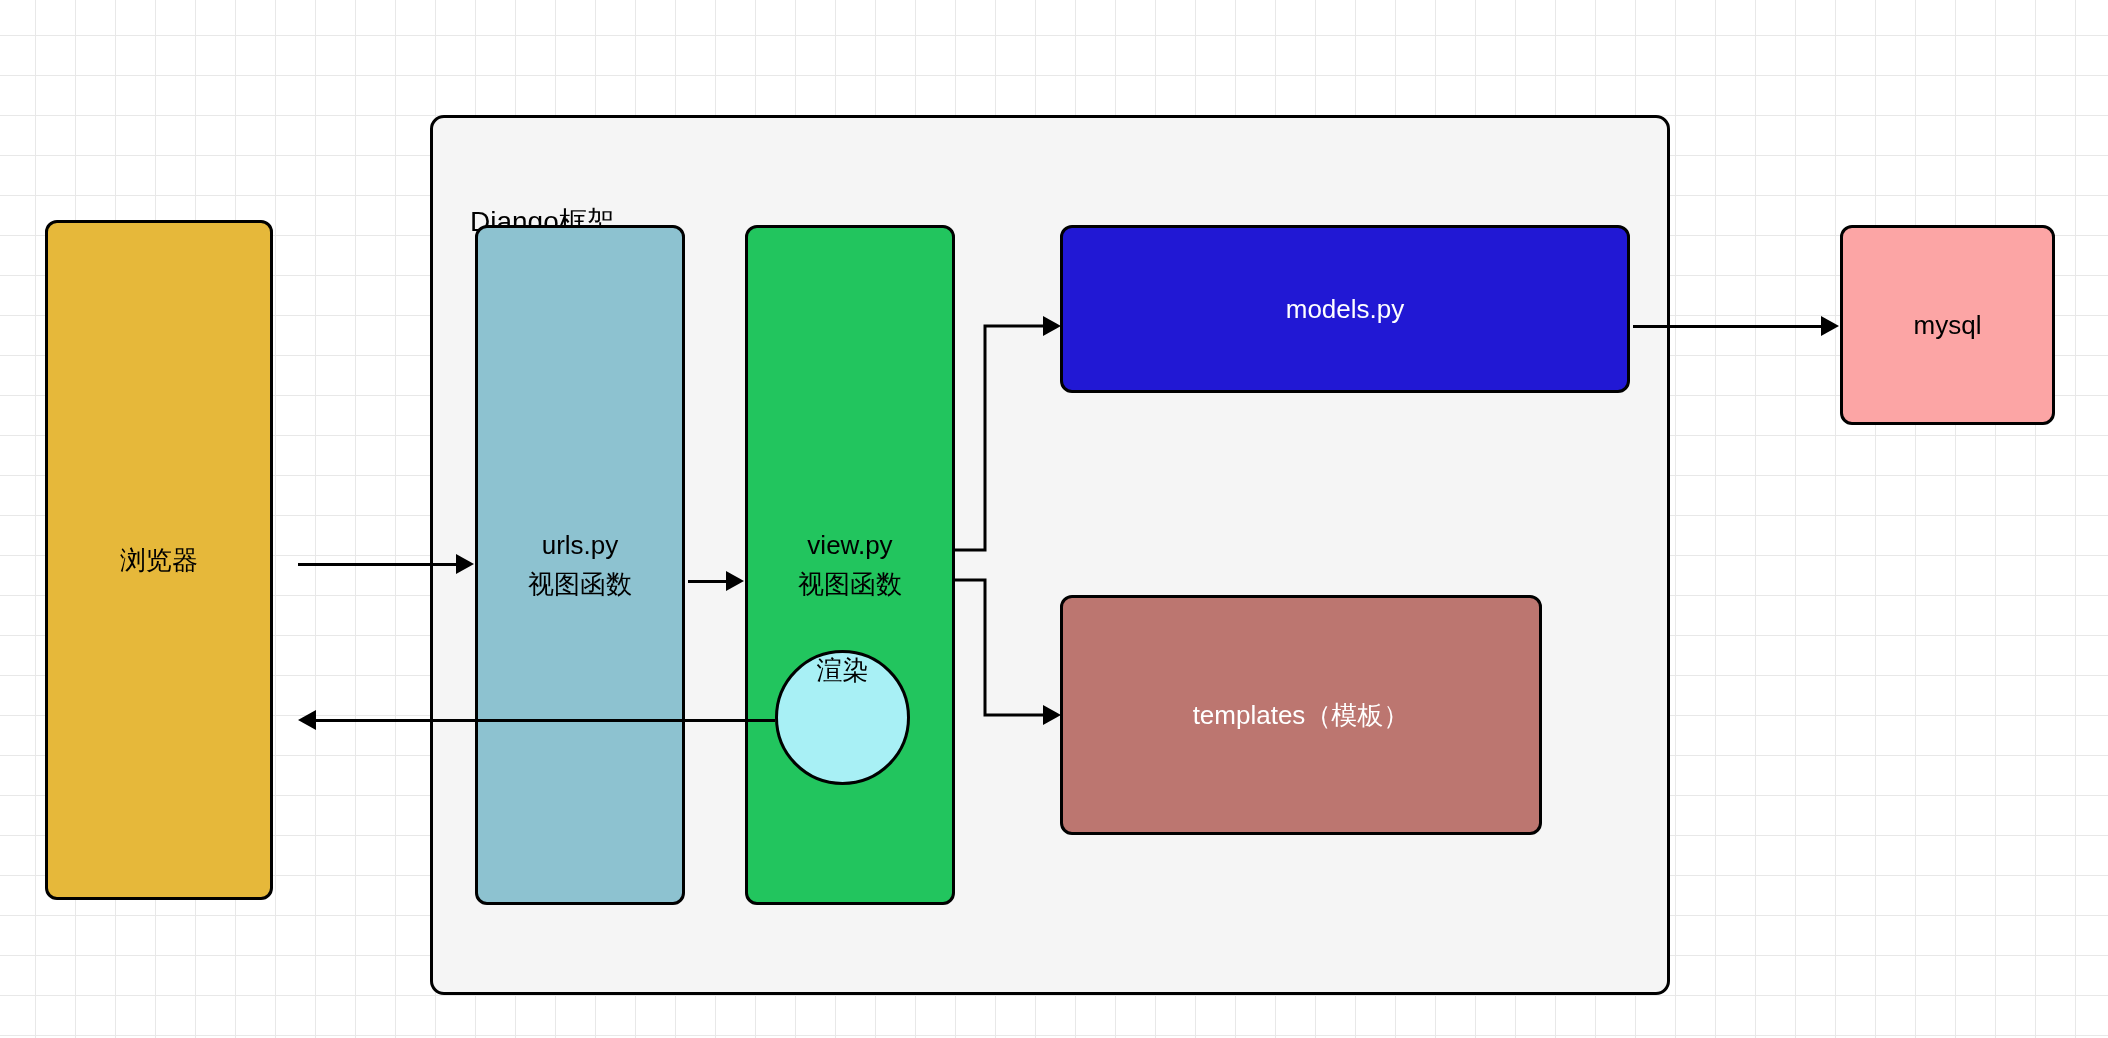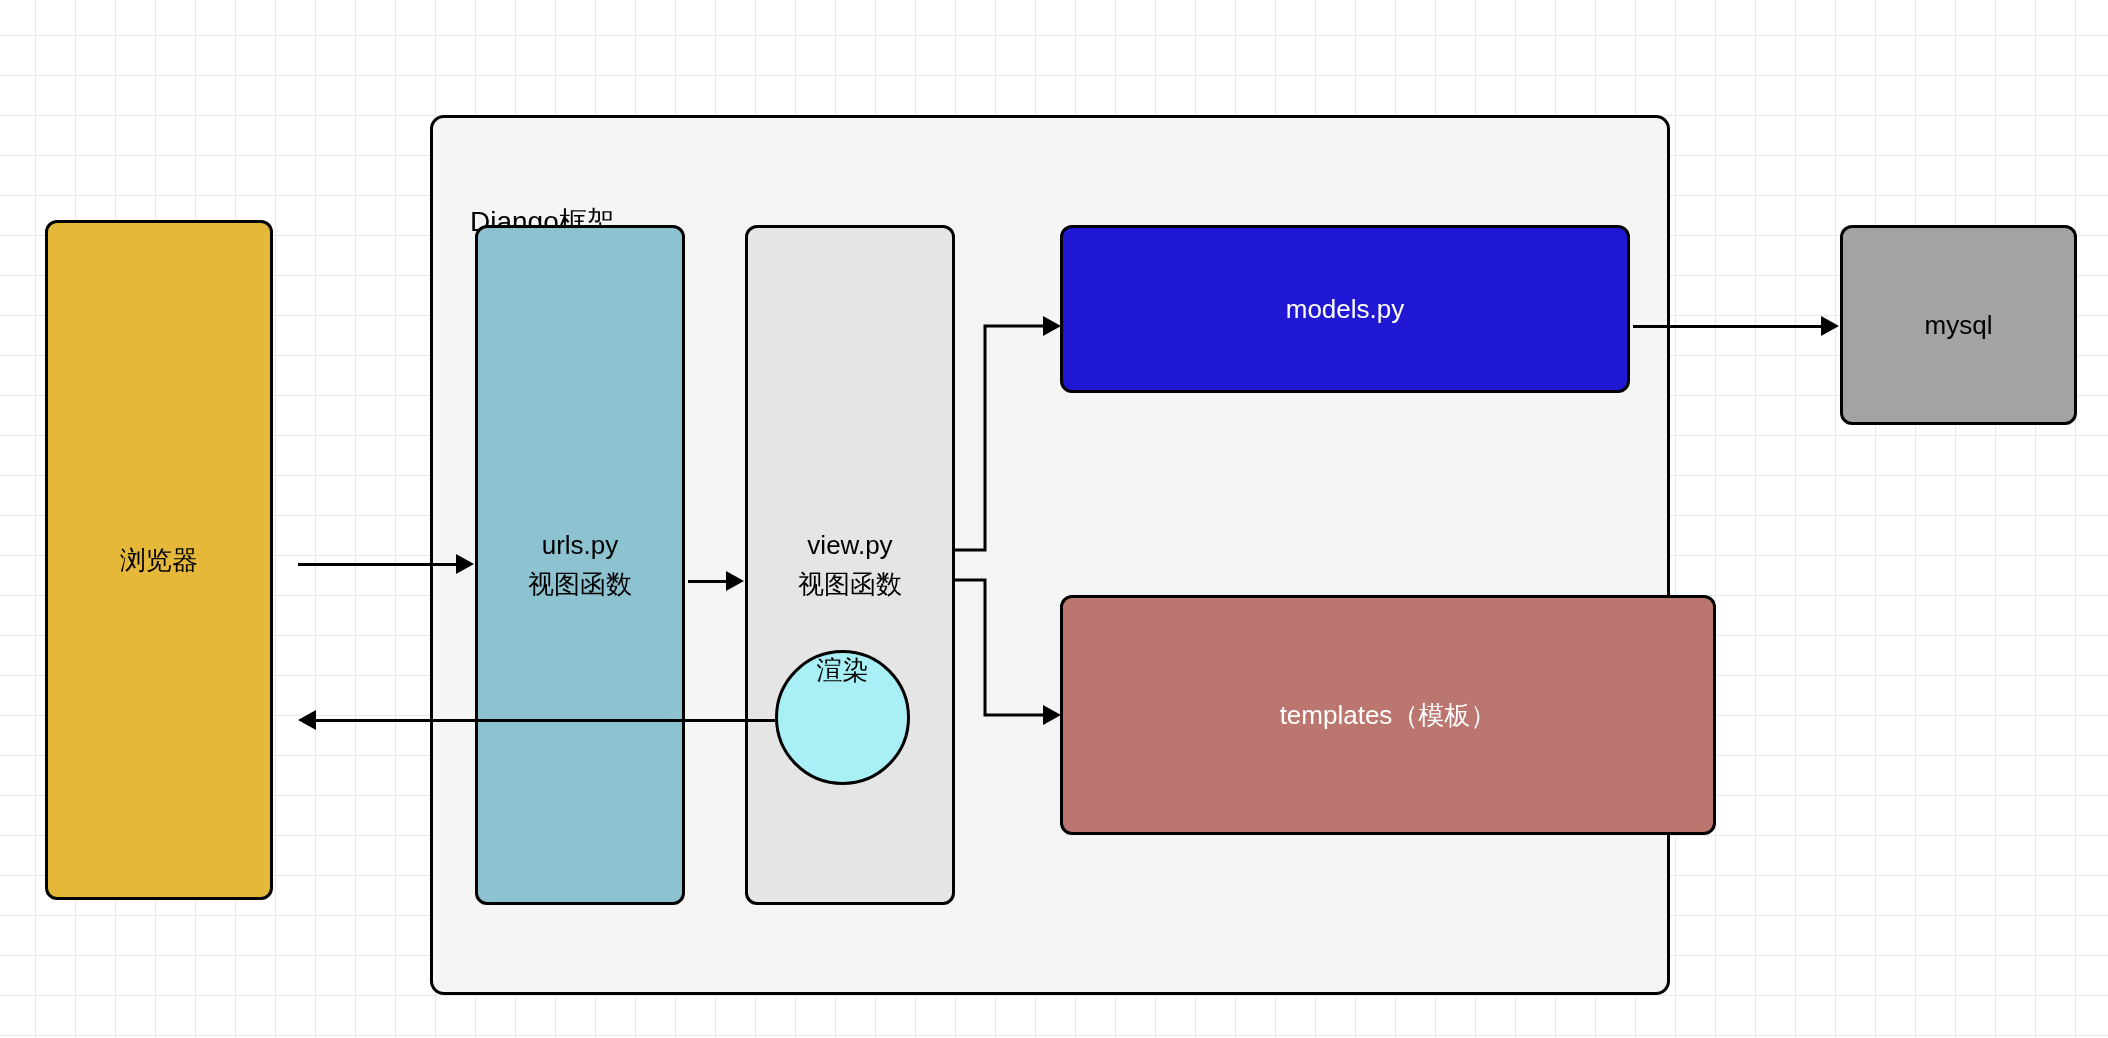--- a/index.html
+++ b/index.html
@@ -87,38 +87,38 @@
 
 <div class="container-box" style="left:430px; top:115px; width:1240px; height:880px;">
 </div>
 <div class="container-label" style="left:470px; top:155px;margin-top:48px;">Django框架</div>
 
 <div class="box" style="left:475px; top:225px; width:210px; height:680px; background:#8dc2d0;">
   <span>urls.py</span>
   <span>视图函数</span>
 </div>
 
-<div class="box" style="left:745px; top:225px; width:210px; height:680px; background:#e5e5e5;">
+<div class="box" style="left:745px; top:225px; width:210px; height:680px; background:#22c55e;">
   <span>view.py</span>
   <span>视图函数</span>
 </div>
 
 <div class="circle" style="left:775px; top:650px; width:135px; height:135px; background:#a8f0f5;">
   <span>渲染</span>
 </div>
 
 <div class="box" style="left:1060px; top:225px; width:570px; height:168px; background:#2118d4; color:#fff;">
   <span>models.py</span>
 </div>
 
-<div class="box" style="left:1060px; top:595px; width:656px; height:240px; background:#bc7670; color:#fff;">
+<div class="box" style="left:1060px; top:595px; width:482px; height:240px; background:#bc7670; color:#fff;">
   <span>templates（模板）</span>
 </div>
 
-<div class="box" style="left:1840px; top:225px; width:237px; height:200px; background:#a3a3a3;">
+<div class="box" style="left:1840px; top:225px; width:215px; height:200px; background:#fca5a5;">
   <span>mysql</span>
 </div>
 
 <div class="arrow-line" style="left:298px; top:563px; width:160px; height:3px;"></div>
 <div class="arrow-head arrow-right" style="left:456px; top:554px;"></div>
 
 <div class="arrow-line" style="left:315px; top:719px; width:460px; height:3px;"></div>
 <div class="arrow-head arrow-left" style="left:298px; top:710px;"></div>
 
 <div class="arrow-line" style="left:688px; top:580px; width:40px; height:3px;"></div>

